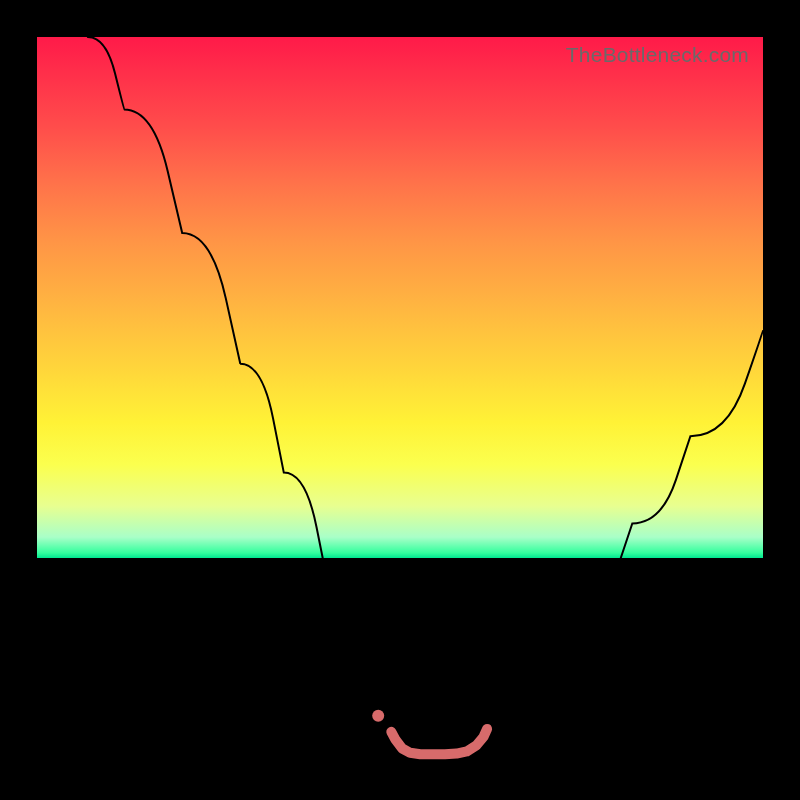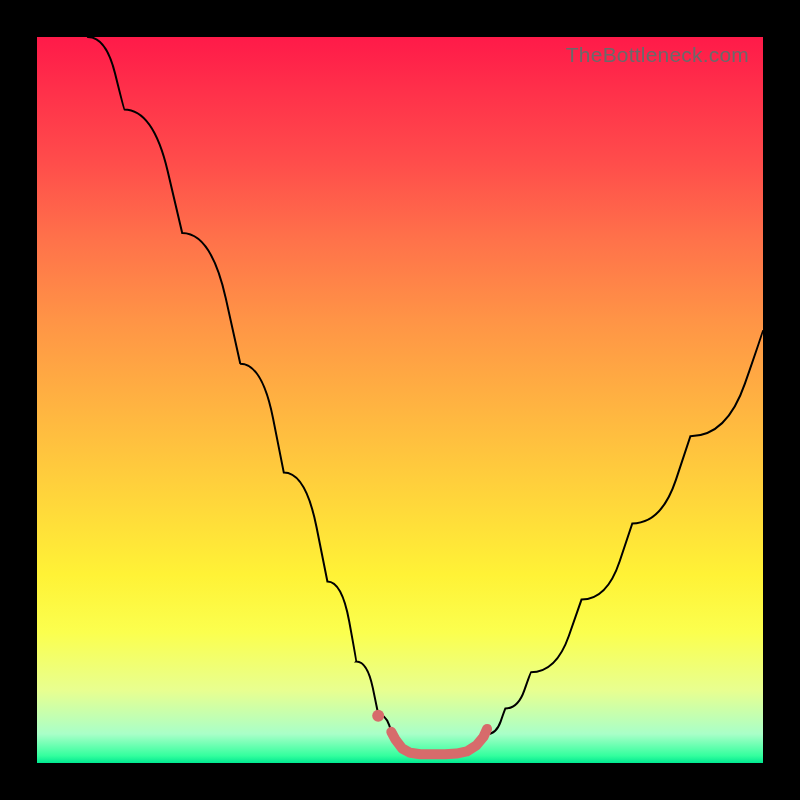--- a/index.html
+++ b/index.html
@@ -17,21 +17,21 @@
     top: 0;
     width: 800px;
     height: 800px;
     background: #000;
   }
   .plot {
     position: absolute;
     left: 37px;
     top: 37px;
     width: 726px;
-    height: 726px;
+    height: 521px;
     background: linear-gradient(
       to bottom,
       #ff1a49 0%,
       #ff2f4a 7%,
       #ff4c4b 17%,
       #ff724a 28%,
       #ff9446 39%,
       #ffb441 51%,
       #ffd43b 63%,
       #fff236 74%,

